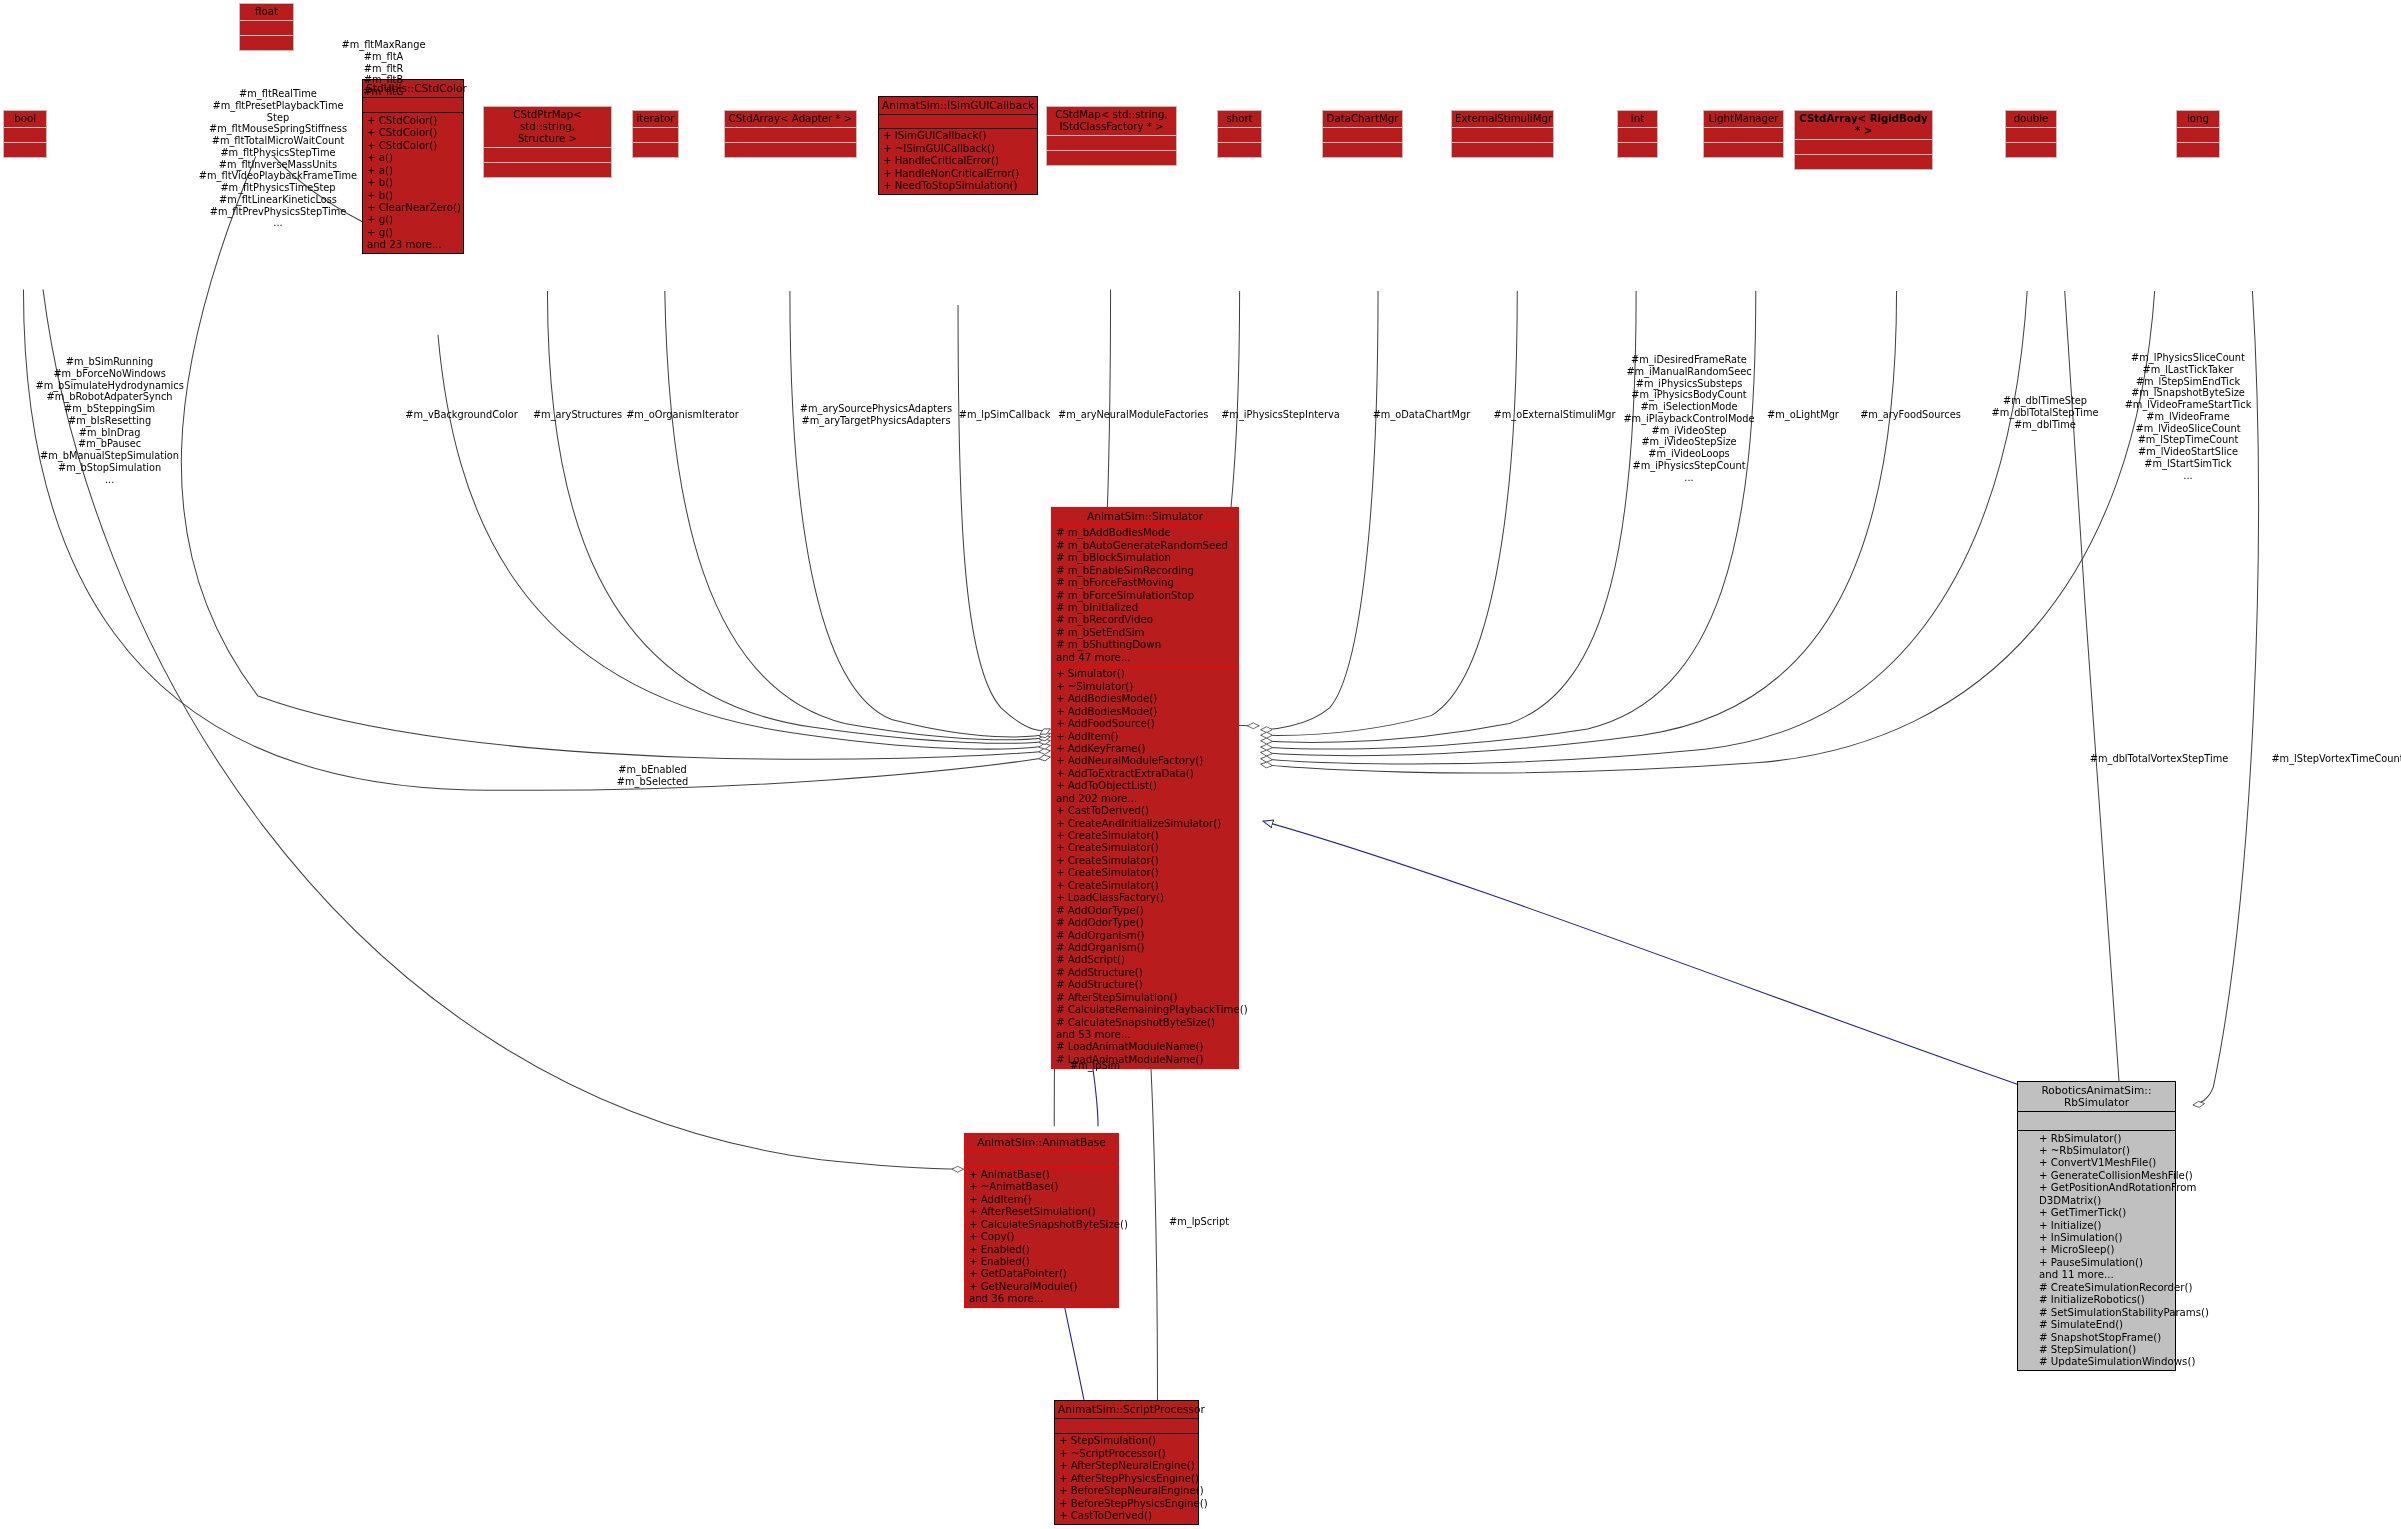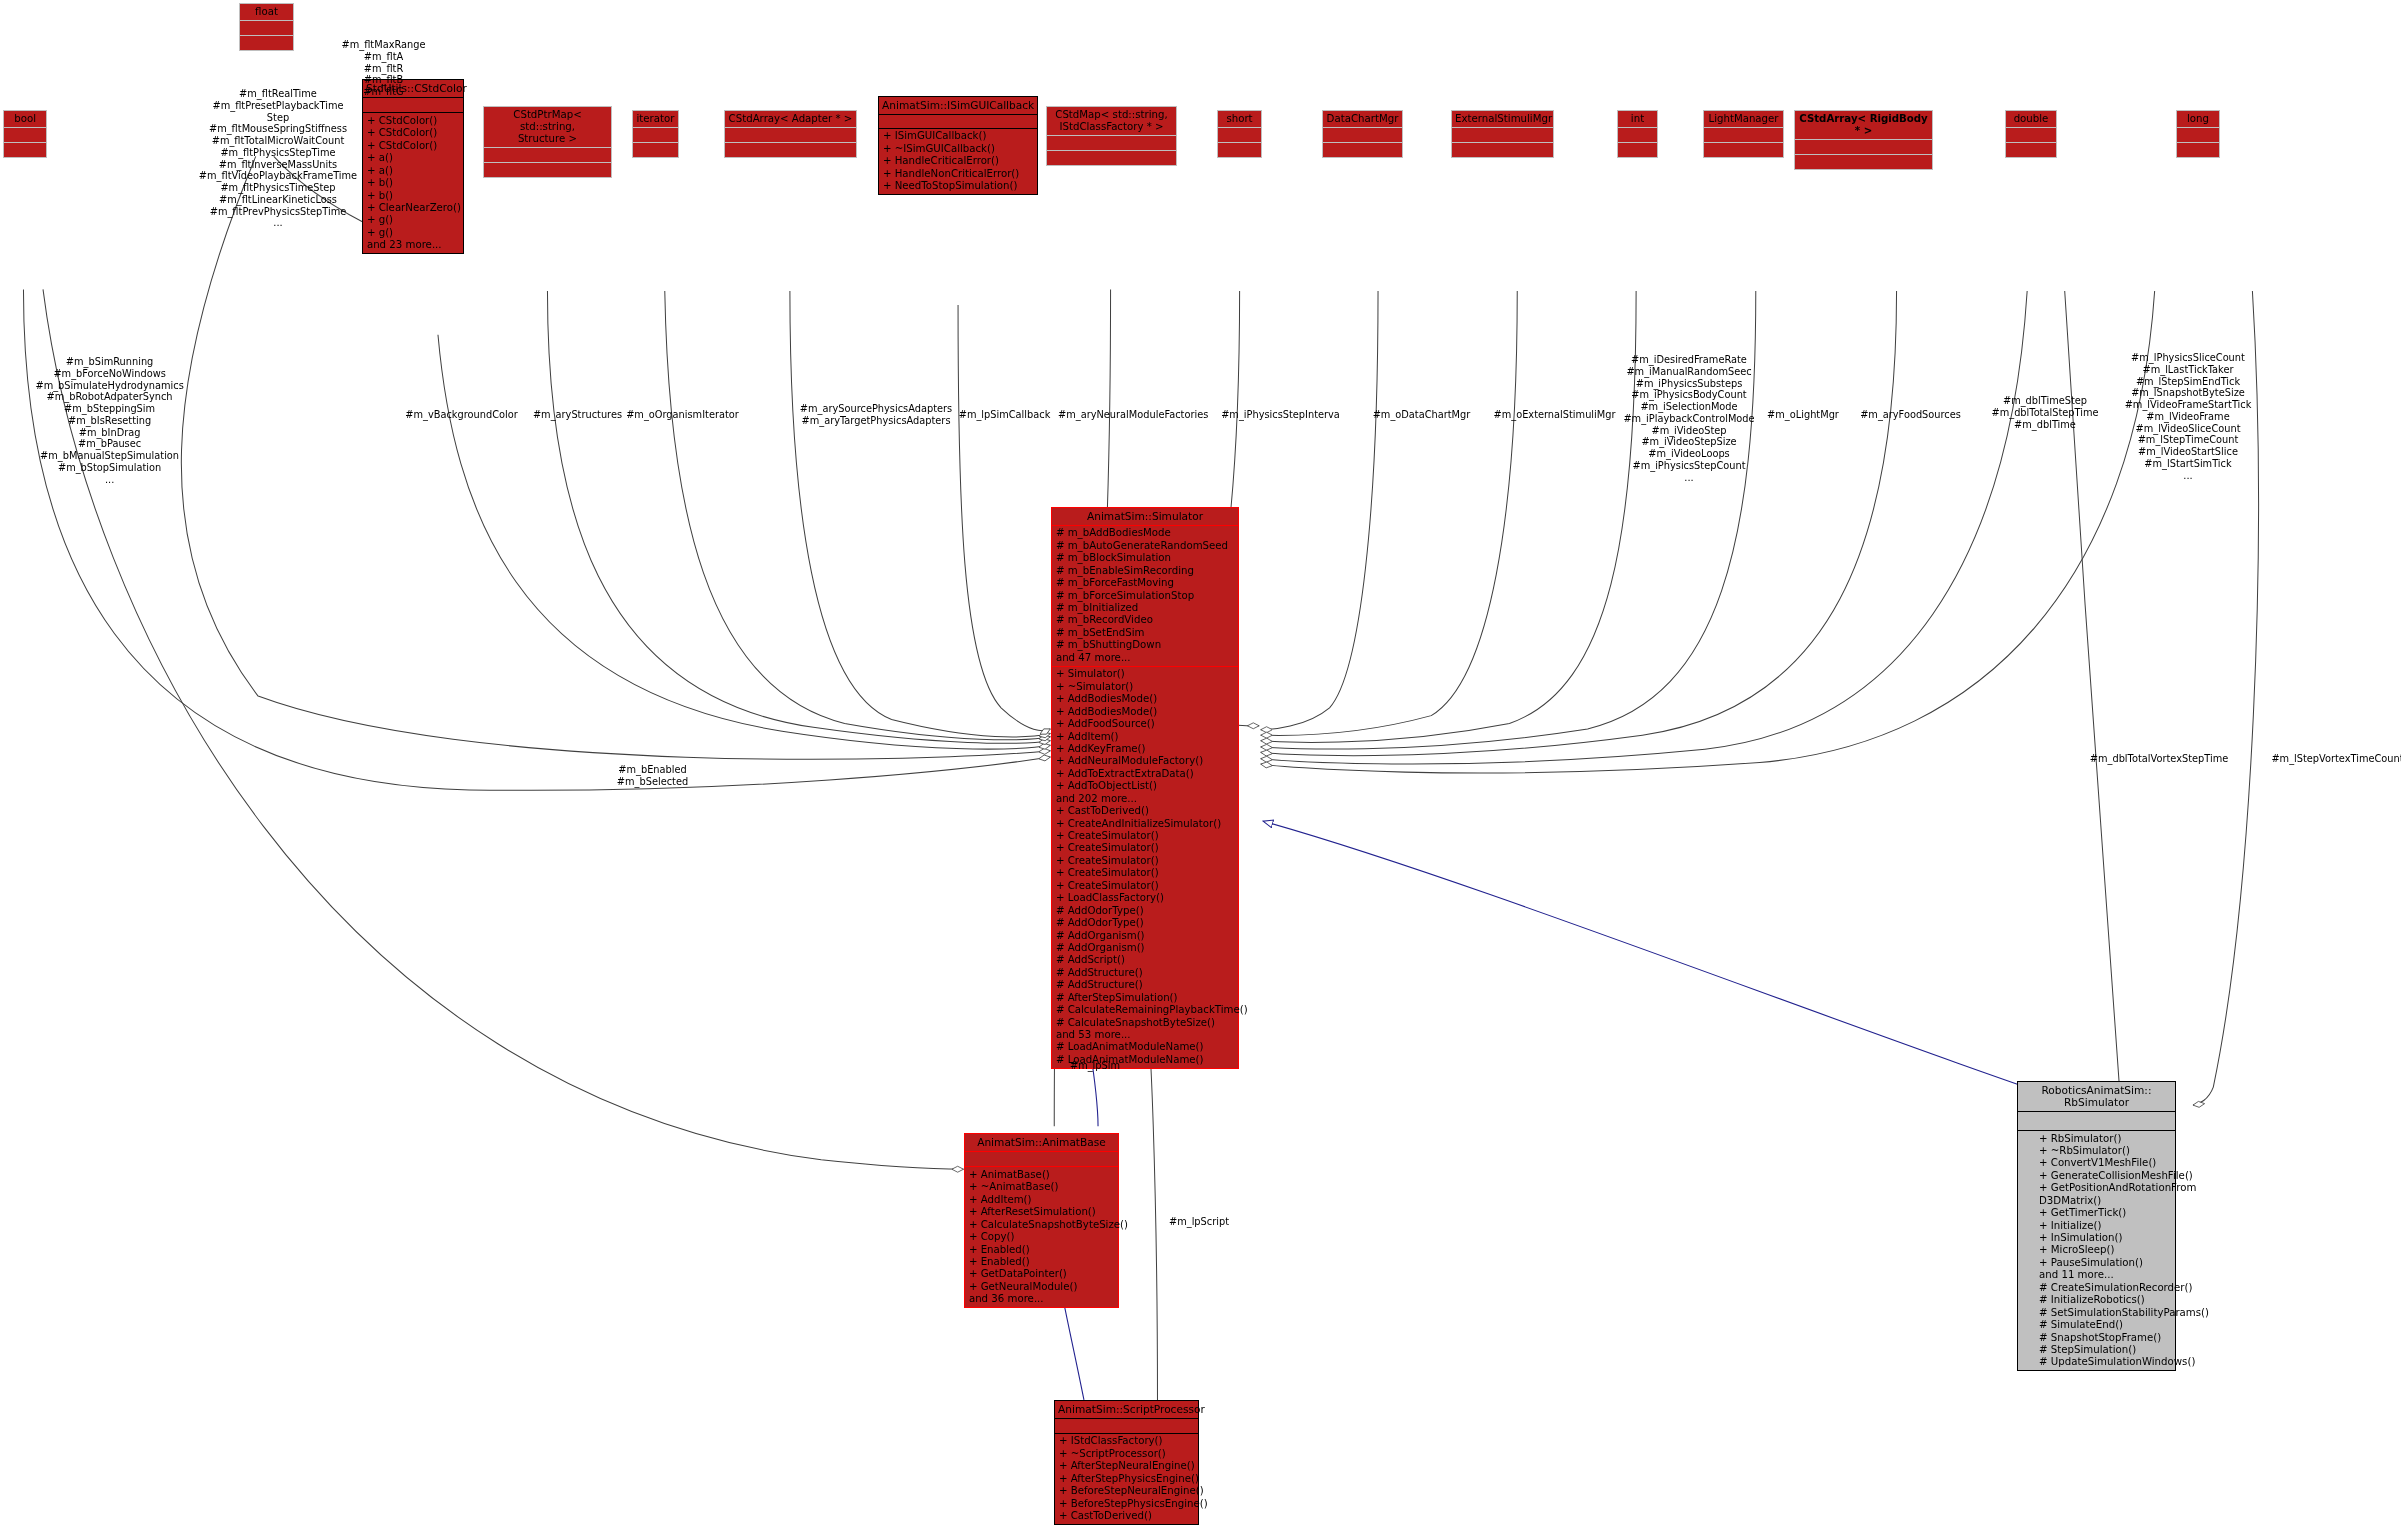--- a/index.html
+++ b/index.html
@@ -304,21 +304,21 @@
         <div class="row">+ GetDataPointer()</div>
         <div class="row">+ GetNeuralModule()</div>
         <div class="row">and 36 more...</div>
       </div>
   </div>
 
   <div class="node class-black" style="left:1054px;top:1400px;width:145px;">
     <div class="title">AnimatSim::ScriptProcessor</div>
     <div class="compartment attrs" style="height:15px;"></div>
     <div class="compartment">
-        <div class="row">+ IStdClassFactory()</div>
+        <div class="row">+ StepSimulation()</div>
         <div class="row">+ ~ScriptProcessor()</div>
         <div class="row">+ AfterStepNeuralEngine()</div>
         <div class="row">+ AfterStepPhysicsEngine()</div>
         <div class="row">+ BeforeStepNeuralEngine()</div>
         <div class="row">+ BeforeStepPhysicsEngine()</div>
         <div class="row">+ CastToDerived()</div>
       </div>
   </div>
 
   <div class="node class-grey" style="left:2017px;top:1081px;width:159px;">

